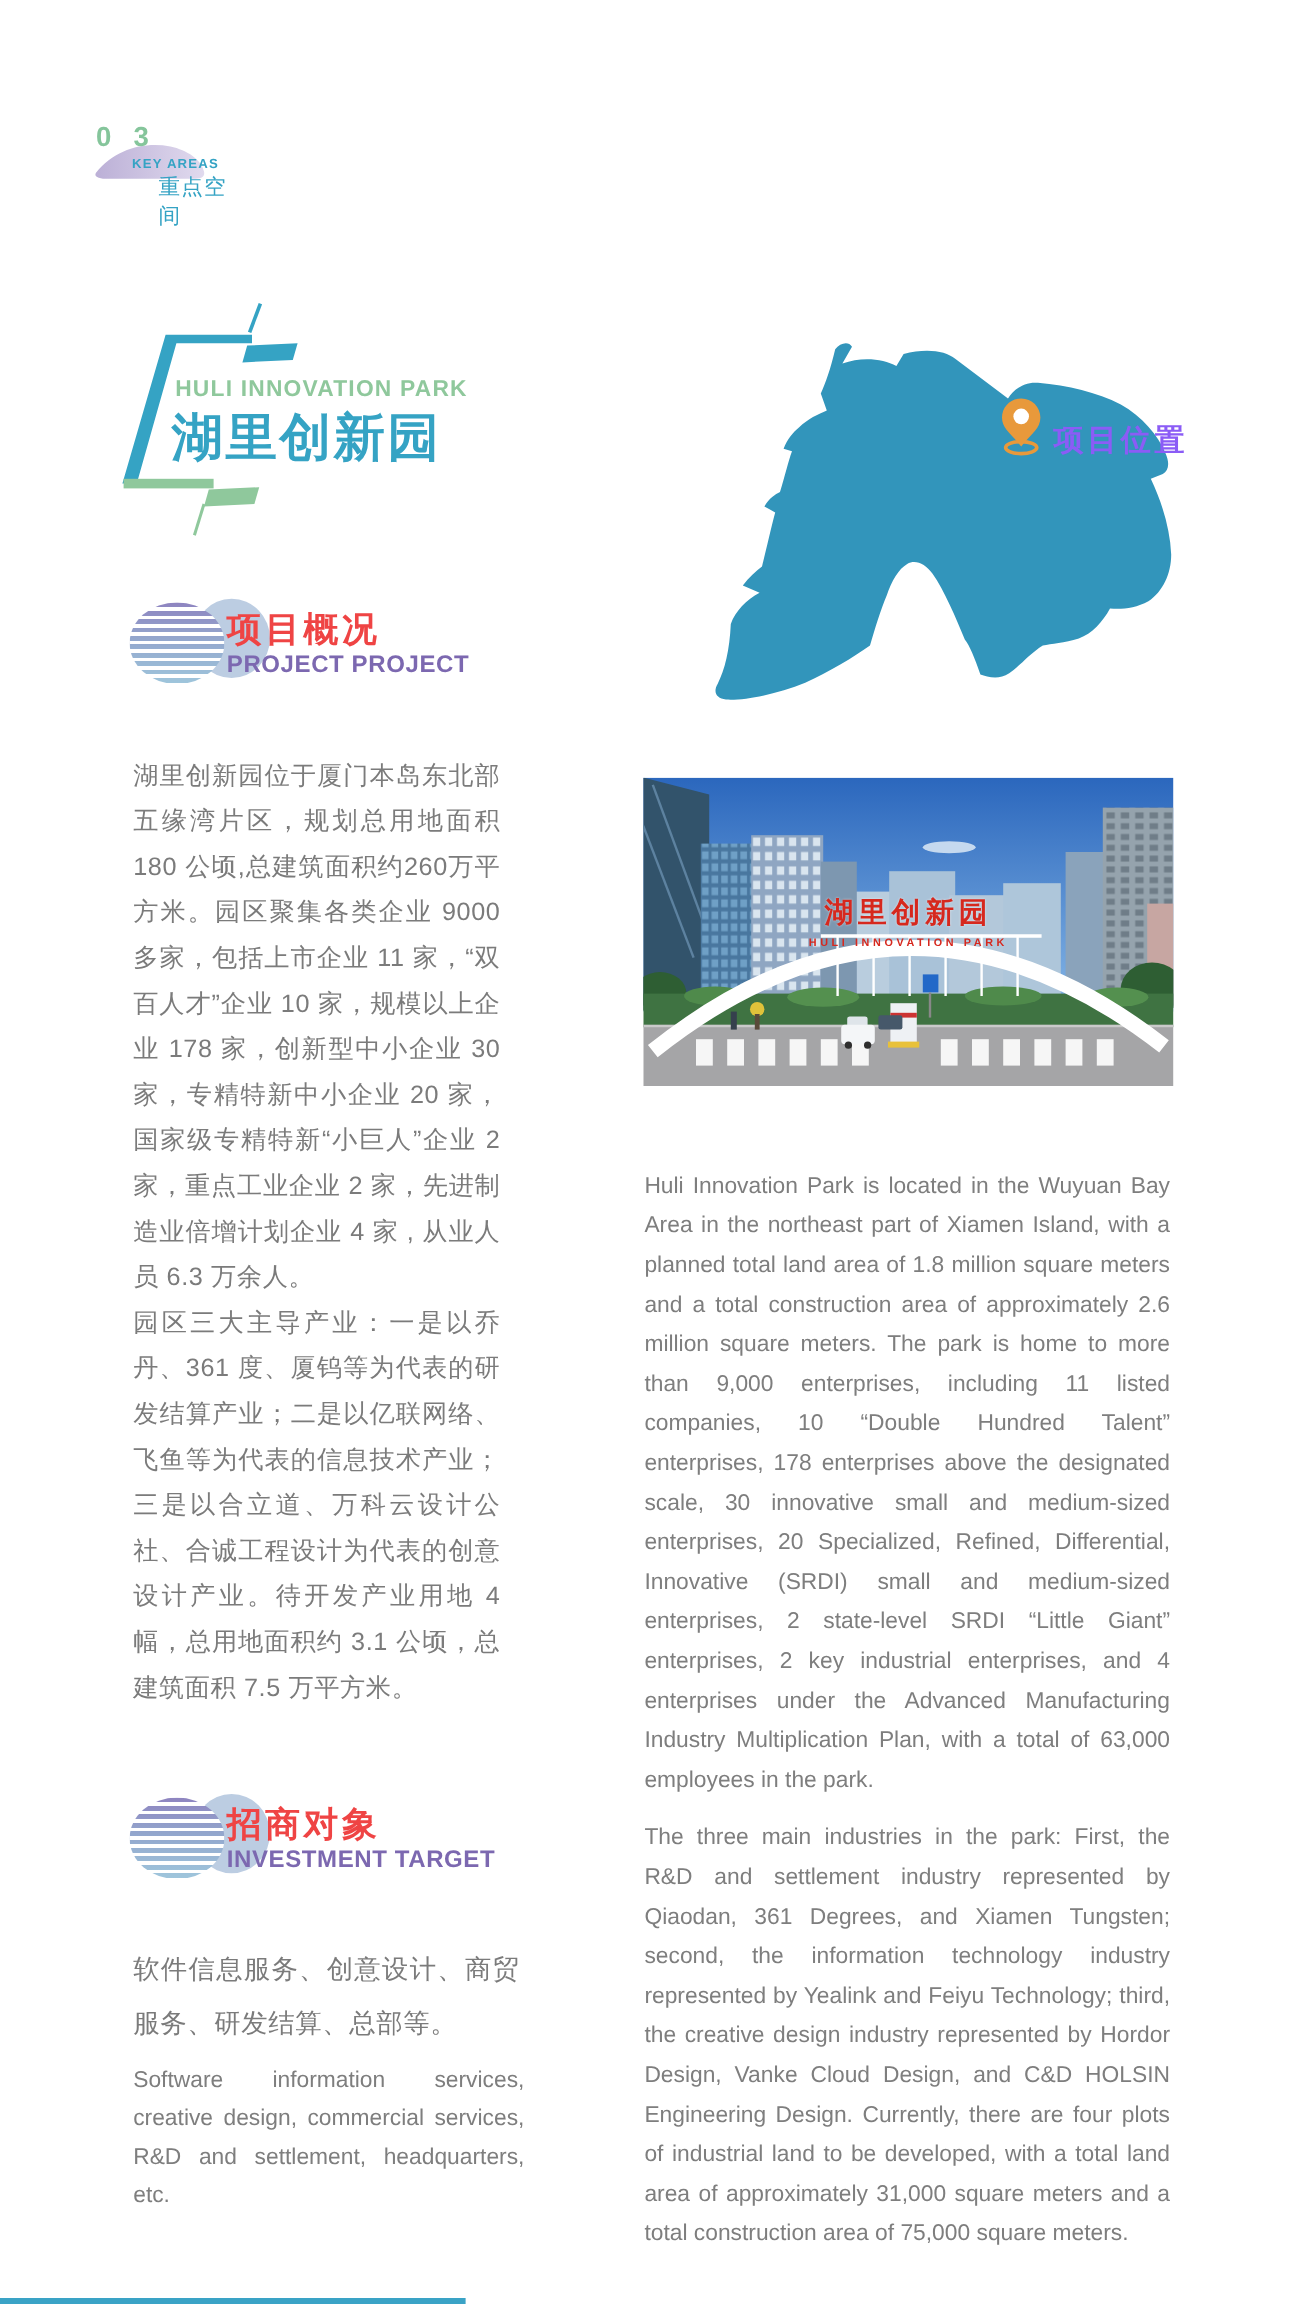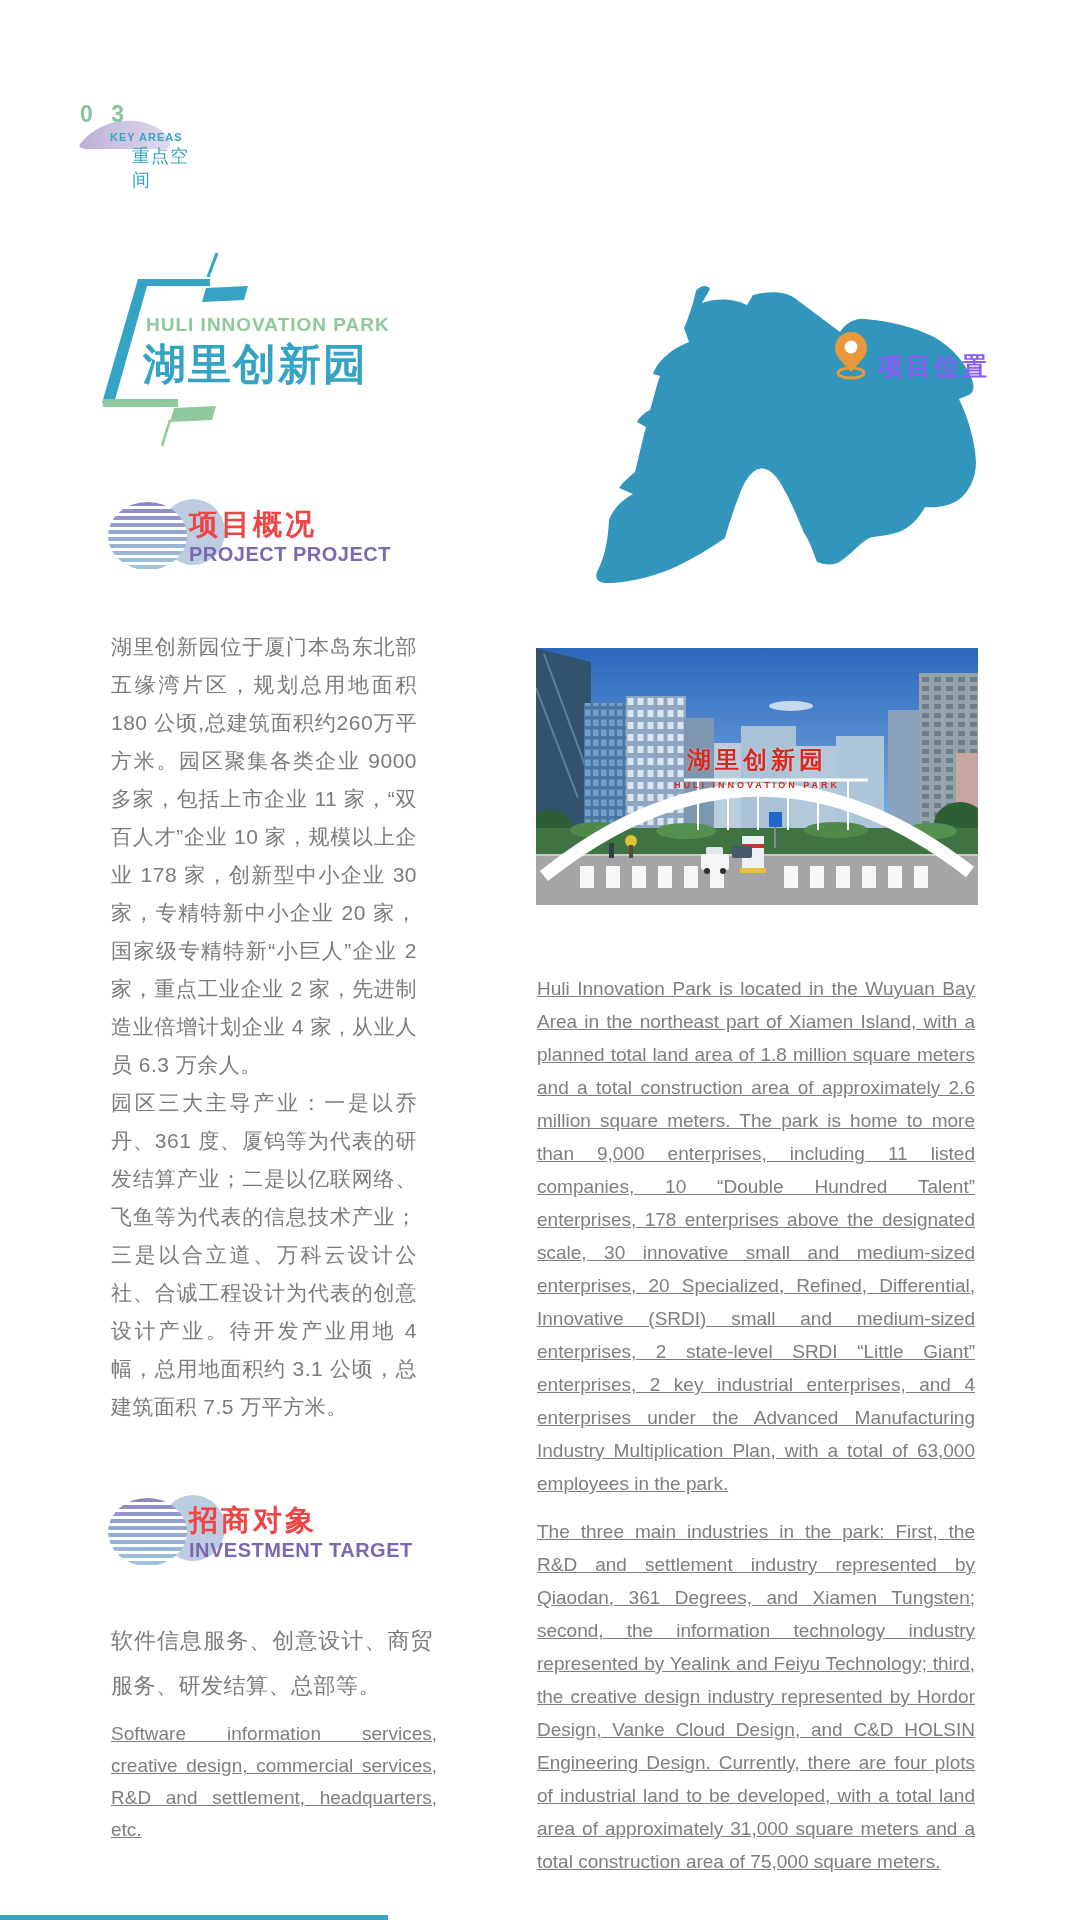--- a/index.html
+++ b/index.html
@@ -28,21 +28,21 @@
     background-image:
       repeating-linear-gradient(to bottom, rgba(255,255,255,0) 0 4px, #ffffff 4px 7px),
       linear-gradient(to bottom, #8e84c0 0%, #93a7cd 45%, #9fc6dc 100%); }
   .sec-zh { font-size:29px; font-weight:bold; color:#ef4444; letter-spacing:3px; }
   .sec-en { font-size:20px; font-weight:bold; color:#7c68b0; letter-spacing:0.5px; }
 
   
   .zh-body { font-size:21px; line-height:38px; color:#7b7b7b; text-align:justify;
     letter-spacing:0.5px; }
   .zh-body p + p { }
-  .en-body { font-size:19px; line-height:33px; color:#7e7e7e; text-align:justify;text-decoration:underline; }
+  .en-body { font-size:19px; line-height:33px; color:#7e7e7e; text-align:justify; }
   .en-body p + p { margin-top:15px; }
   .zh-target { font-size:22px; line-height:45px; color:#7b7b7b; text-align:justify;
     letter-spacing:0.5px; }
   .en-target { font-size:19px; line-height:32px; color:#7e7e7e; text-align:justify; }
 
   
   .pin-label { font-size:25px; font-weight:bold; color:#8b5cf6; letter-spacing:3px; }
 
   
   .photo-sign-zh { font-size:24px; font-weight:bold; color:#d6281e; letter-spacing:4px;
@@ -217,17 +217,17 @@
   </div>
 
   <div class="abs sec-icon" style="left:108px; top:1495px;">
     <span class="c2"></span>
     <span class="c1"></span>
   </div>
   <div class="abs sec-zh" style="left:189px; top:1501px;">招商对象</div>
   <div class="abs sec-en" style="left:189px; top:1539px;">INVESTMENT TARGET</div>
 
   <div class="abs zh-target" style="left:111px; top:1618px; width:322px;">软件信息服务、创意设计、商贸服务、研发结算、总部等。</div>
-  <div class="abs en-target" style="left:111px; top:1718px; width:326px;text-decoration:underline;">Software information services, creative design, commercial services, R&amp;D and settlement, headquarters, etc.</div>
+  <div class="abs en-target" style="left:111px; top:1718px; width:326px;">Software information services, creative design, commercial services, R&amp;D and settlement, headquarters, etc.</div>
 
   <div class="abs" style="left:0; top:1915px; width:388px; height:5px; background:#3aa3c6;"></div>
 
 </div>
 
 </body></html>

